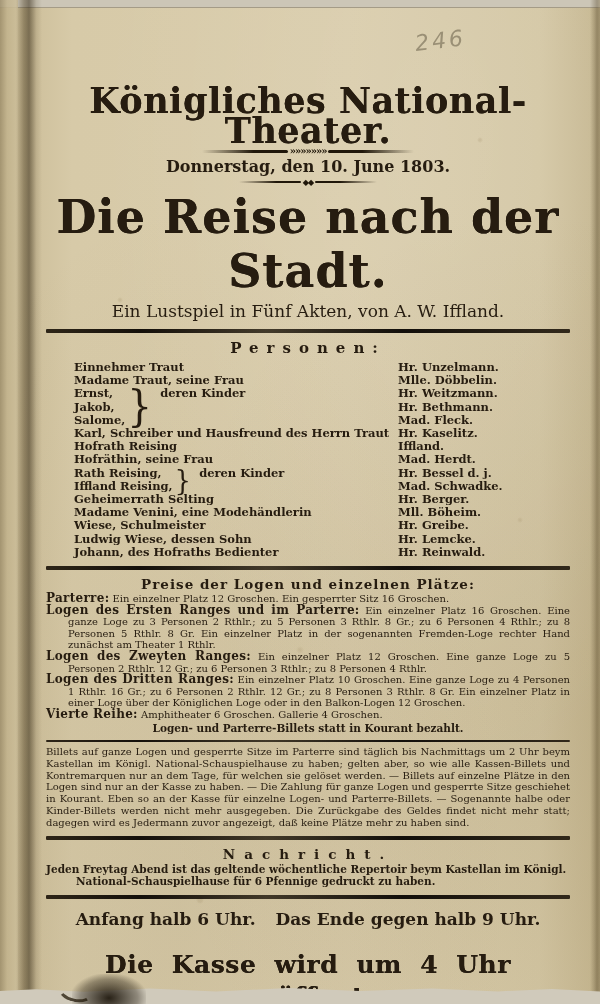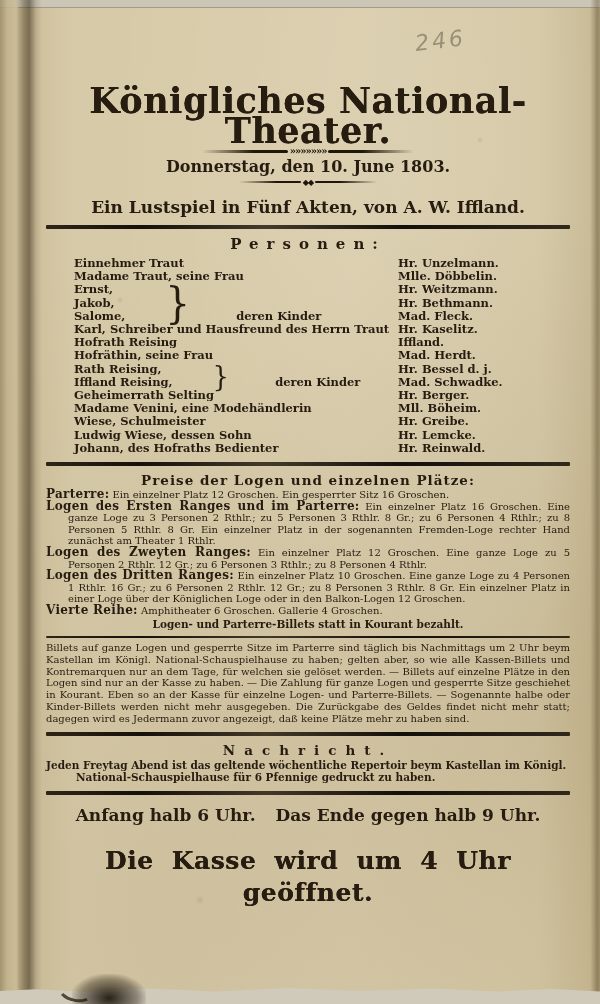--- a/index.html
+++ b/index.html
@@ -43,31 +43,31 @@
   .theater{font-size:35px;font-weight:700;letter-spacing:.5px;line-height:30px;text-shadow:0 0 .4px rgba(30,22,10,.9);}
   .orn{display:flex;align-items:center;justify-content:center;margin:1px auto 2px;}
   .orn .bar{height:3px;border-radius:2px;}
   .orn .bar.l{width:86px;background:linear-gradient(90deg,transparent,#20170a 60%,#20170a);}
   .orn .bar.r{width:86px;background:linear-gradient(90deg,#20170a,#20170a 40%,transparent);}
   .orn .glyph{font-size:10px;font-weight:700;letter-spacing:-1px;padding:0 2px;line-height:8px;color:#20170a;}
   .orn.small .bar.l,.orn.small .bar.r{width:62px;height:2px;}
   .orn.small .glyph{font-size:8px;}
   .dateline{font-size:16px;font-weight:700;line-height:20px;}
   .title{font-size:46px;font-weight:700;line-height:54px;margin-top:4px;letter-spacing:1px;text-shadow:0 0 .6px rgba(20,14,6,.95);}
-  .subtitle{font-size:17px;font-weight:700;line-height:22px;margin-top:10px;}
+  .subtitle{font-size:17px;font-weight:400;line-height:22px;margin-top:2px;}
   .rule{height:4px;margin:7px 0 5px;border-radius:1px;
     background:linear-gradient(90deg,rgba(28,20,9,.9),rgba(10,6,2,.95) 18%,rgba(30,22,10,.8) 42%,rgba(8,5,2,.95) 68%,rgba(28,20,9,.88));}
   .rule.thin{height:2.5px;margin:5px 0 4px;}
 
   .personen{font-size:15px;font-weight:700;letter-spacing:8px;line-height:20px;margin-top:2px;}
   .cast{margin:3px 0 2px 28px;}
   .cast-row{display:flex;font-size:11.5px;line-height:13.2px;font-weight:600;}
   .role{flex:1;}
   .actor{width:172px;flex-shrink:0;}
-  .role-wrap{flex:1;display:flex;align-items:flex-end;gap:38px;}
+  .role-wrap{flex:1;display:flex;align-items:flex-start;}
   .group-names{display:flex;flex-direction:column;}
   .brace{font-weight:400;transform:scaleY(1.1);margin:0 2px;line-height:1;}
   .group-label{margin-left:6px;}
   .actor-col{width:172px;flex-shrink:0;display:flex;flex-direction:column;}
 
   .prices-h{font-size:13.5px;font-weight:700;letter-spacing:1px;line-height:18px;margin-top:1px;}
   .price-p{margin:0;padding-left:22px;text-indent:-22px;font-size:10px;line-height:11.6px;text-align:justify;text-align-last:left;}
   .price-p .lead{font-size:12px;letter-spacing:.3px;}
   .price-note{font-size:10.5px;font-weight:600;line-height:13px;margin-top:1px;}
 
@@ -102,20 +102,21 @@
     </div>
 
     <div class="dateline tc">Donnerstag, den 10. June 1803.</div>
 
     <div class="orn small">
       <span class="bar l"></span>
       <span class="glyph">◆◆</span>
       <span class="bar r"></span>
     </div>
 
+    <div class="title tc">Die Reise nach der Stadt.</div>
     <div class="subtitle tc">Ein Lustspiel in Fünf Akten, von A. W. Iffland.</div>
 
     <div class="rule"></div>
 
     <div class="personen tc">Personen:</div>
 
     <div class="cast">
         <div class="cast-row">
           <div class="role">Einnehmer Traut</div>
           <div class="actor">Hr. Unzelmann.</div>

